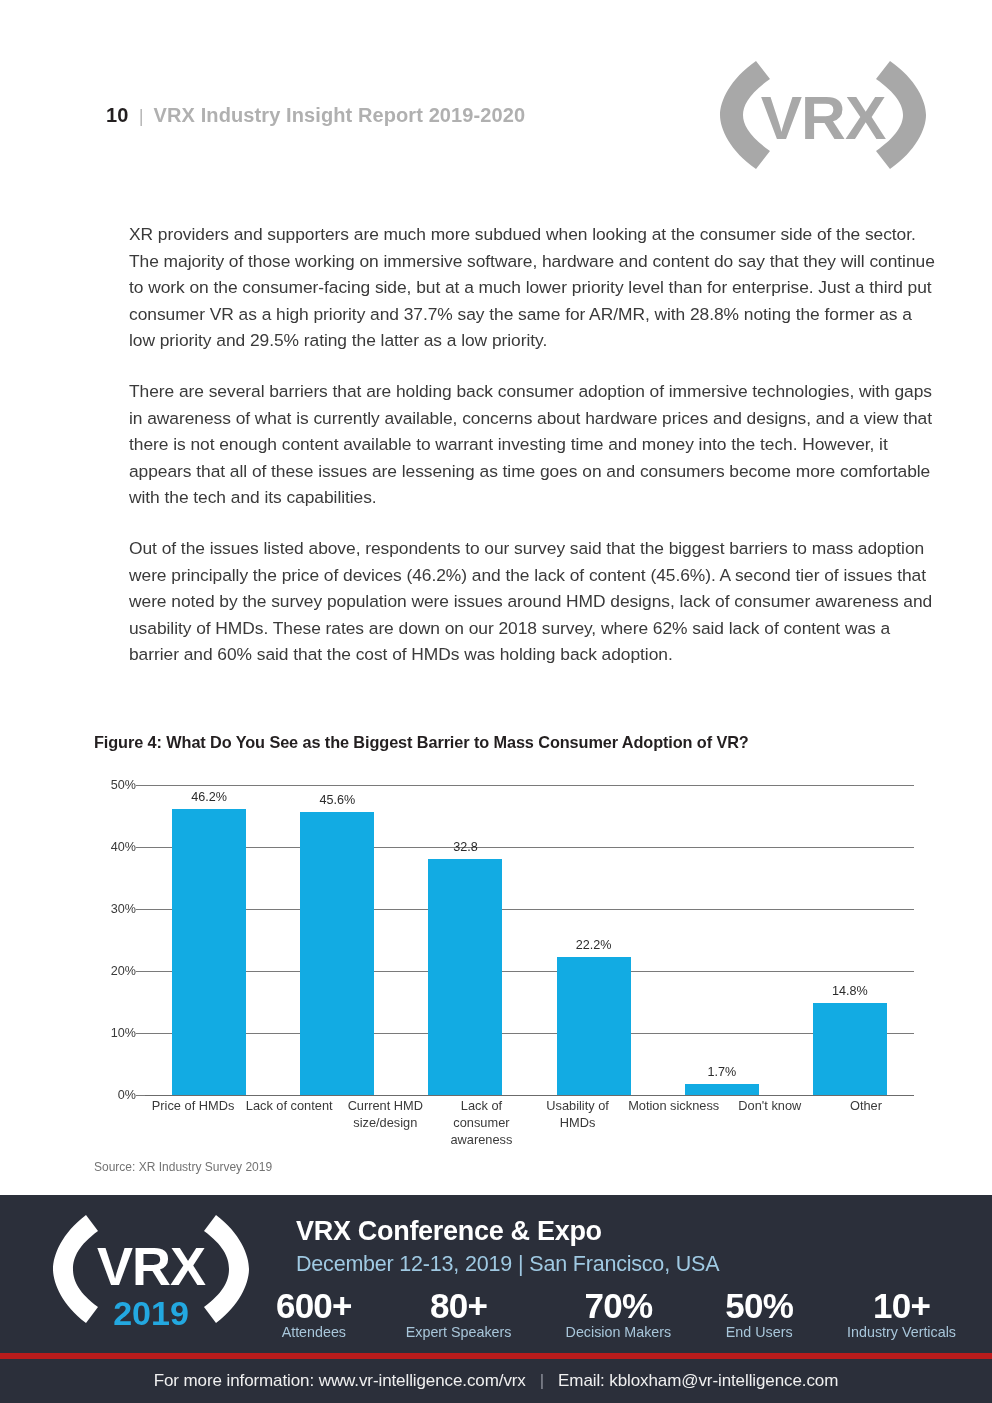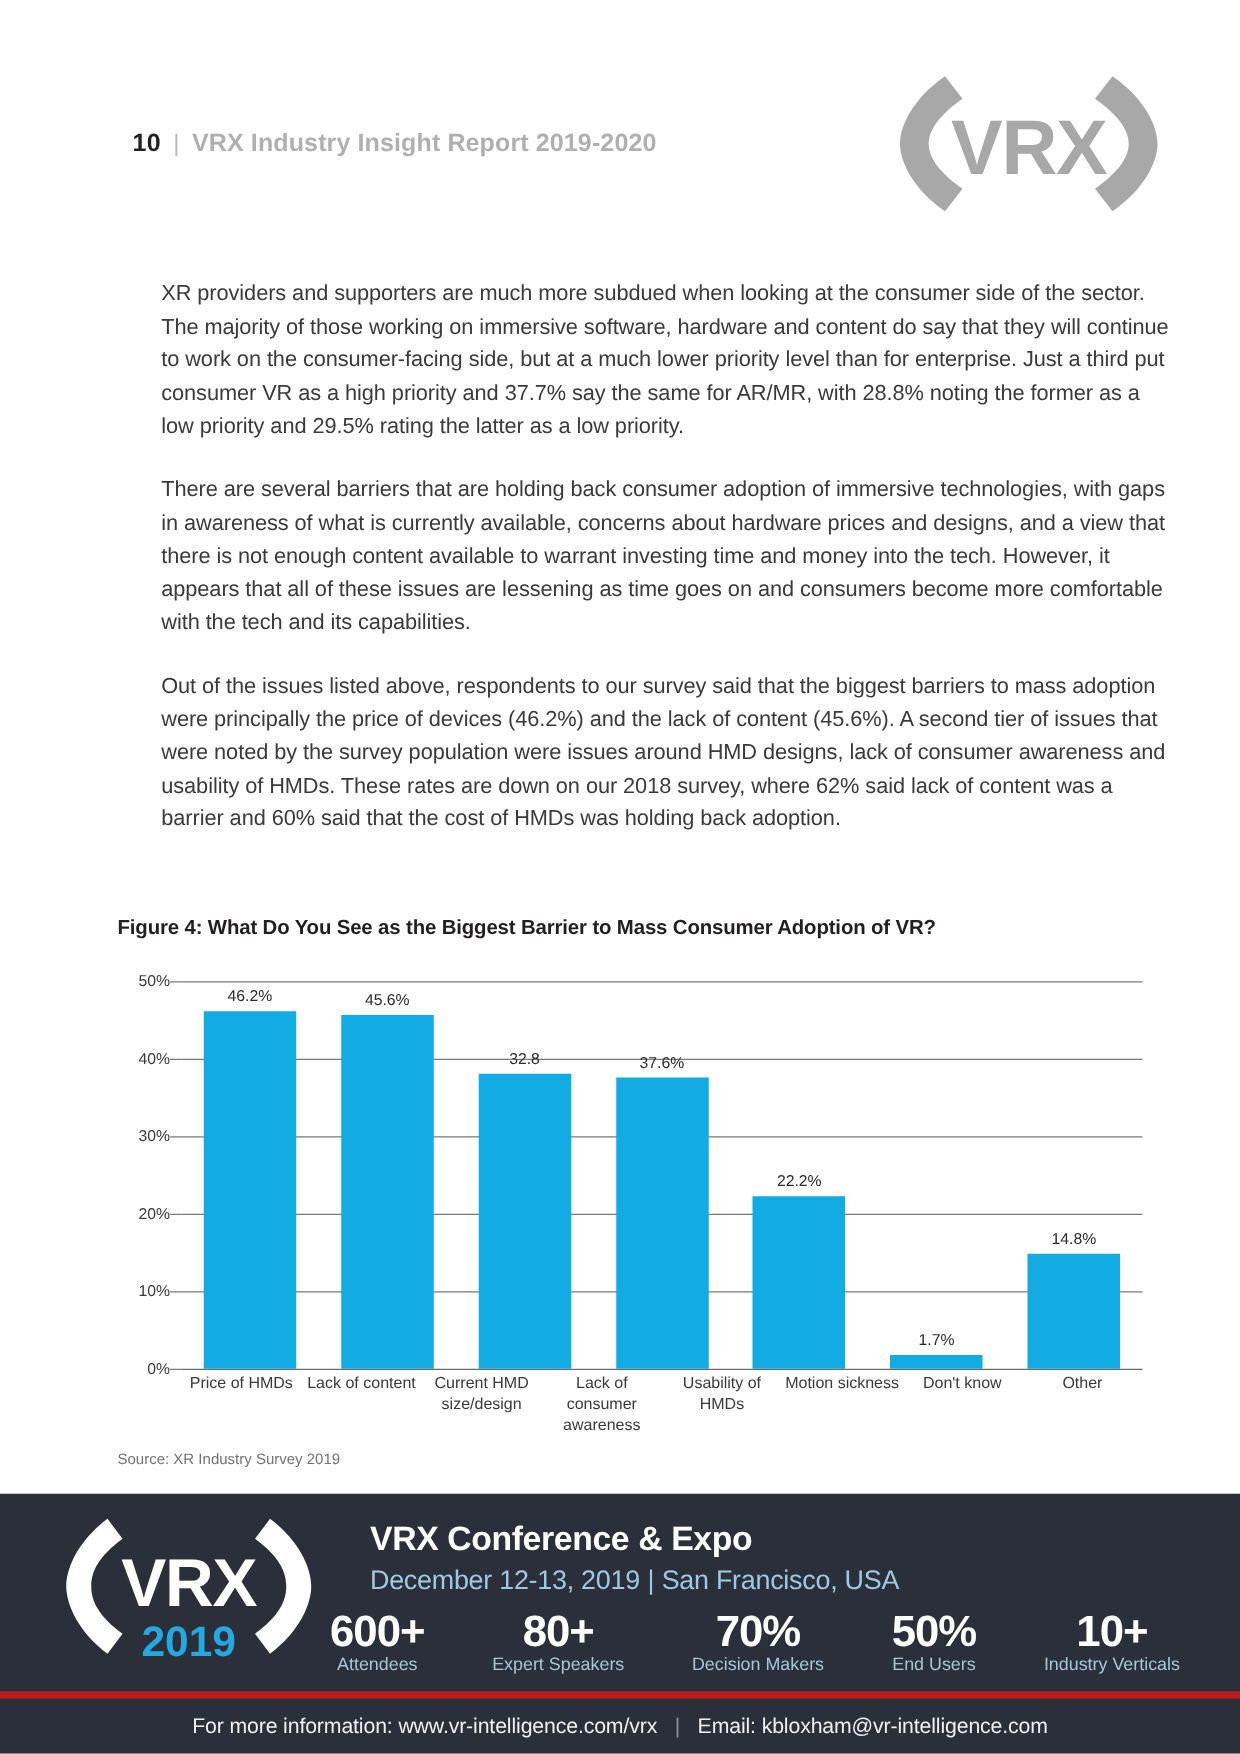--- a/index.html
+++ b/index.html
@@ -112,21 +112,21 @@
     font-size:27px; font-weight:bold; color:#ffffff; letter-spacing:-0.3px;
     line-height:33px;
   }
   .conf-when {
     font-size:21.5px; color:#9fc9e2; font-weight:400; letter-spacing:-0.2px;
     line-height:30px; margin-top:1px;
   }
   .conf-when .bar-sep { color:#9fc9e2; padding:0 6px; }
 
   .stats {
-    position:absolute; left:264px; top:92px; width:680px;
+    position:absolute; left:276px; top:92px; width:680px;
     display:flex; justify-content:space-between; align-items:center;
   }
   .stat { text-align:center; }
   .stat-num {
     font-size:35px; font-weight:bold; color:#fff; line-height:38px;
     letter-spacing:-0.8px;
   }
   .stat-lbl {
     font-size:14.3px; color:#a8c6da; line-height:18px; margin-top:-2px;
     white-space:nowrap;
@@ -203,24 +203,20 @@
             </div>
             <div class="bar-slot">
               <div class="bar-value" style="bottom: 287.72px;">45.6%</div>
               <div class="bar" style="height: 282.72px; background: rgb(18, 171, 227);"></div>
             </div>
             <div class="bar-slot">
               <div class="bar-value" style="bottom: 241.22px;">32.8</div>
               <div class="bar" style="height: 236.22px; background: rgb(18, 171, 227);"></div>
             </div>
             <div class="bar-slot">
-              <div class="bar-value" style="bottom: 238.12px;">37.6%</div>
-              <div class="bar" style="height: 233.12px; background: rgb(18, 171, 227);"></div>
-            </div>
-            <div class="bar-slot">
               <div class="bar-value" style="bottom: 142.64px;">22.2%</div>
               <div class="bar" style="height: 137.64px; background: rgb(18, 171, 227);"></div>
             </div>
             <div class="bar-slot">
               <div class="bar-value" style="bottom: 15.54px;">1.7%</div>
               <div class="bar" style="height: 10.54px; background: rgb(18, 171, 227);"></div>
             </div>
             <div class="bar-slot">
               <div class="bar-value" style="bottom: 96.76px;">14.8%</div>
               <div class="bar" style="height: 91.76px; background: rgb(18, 171, 227);"></div>

